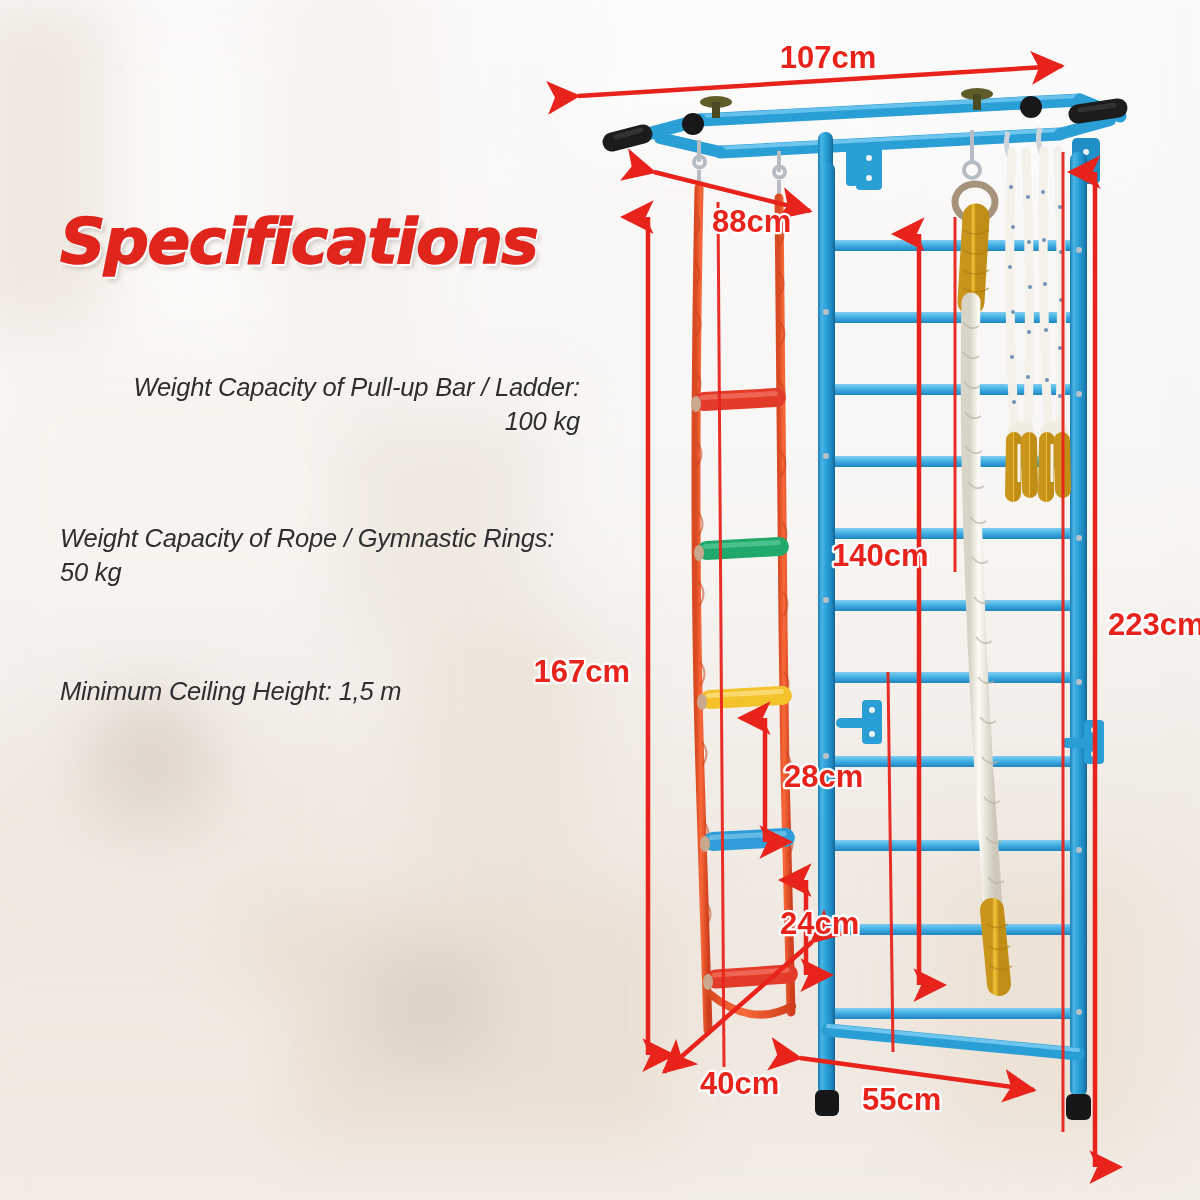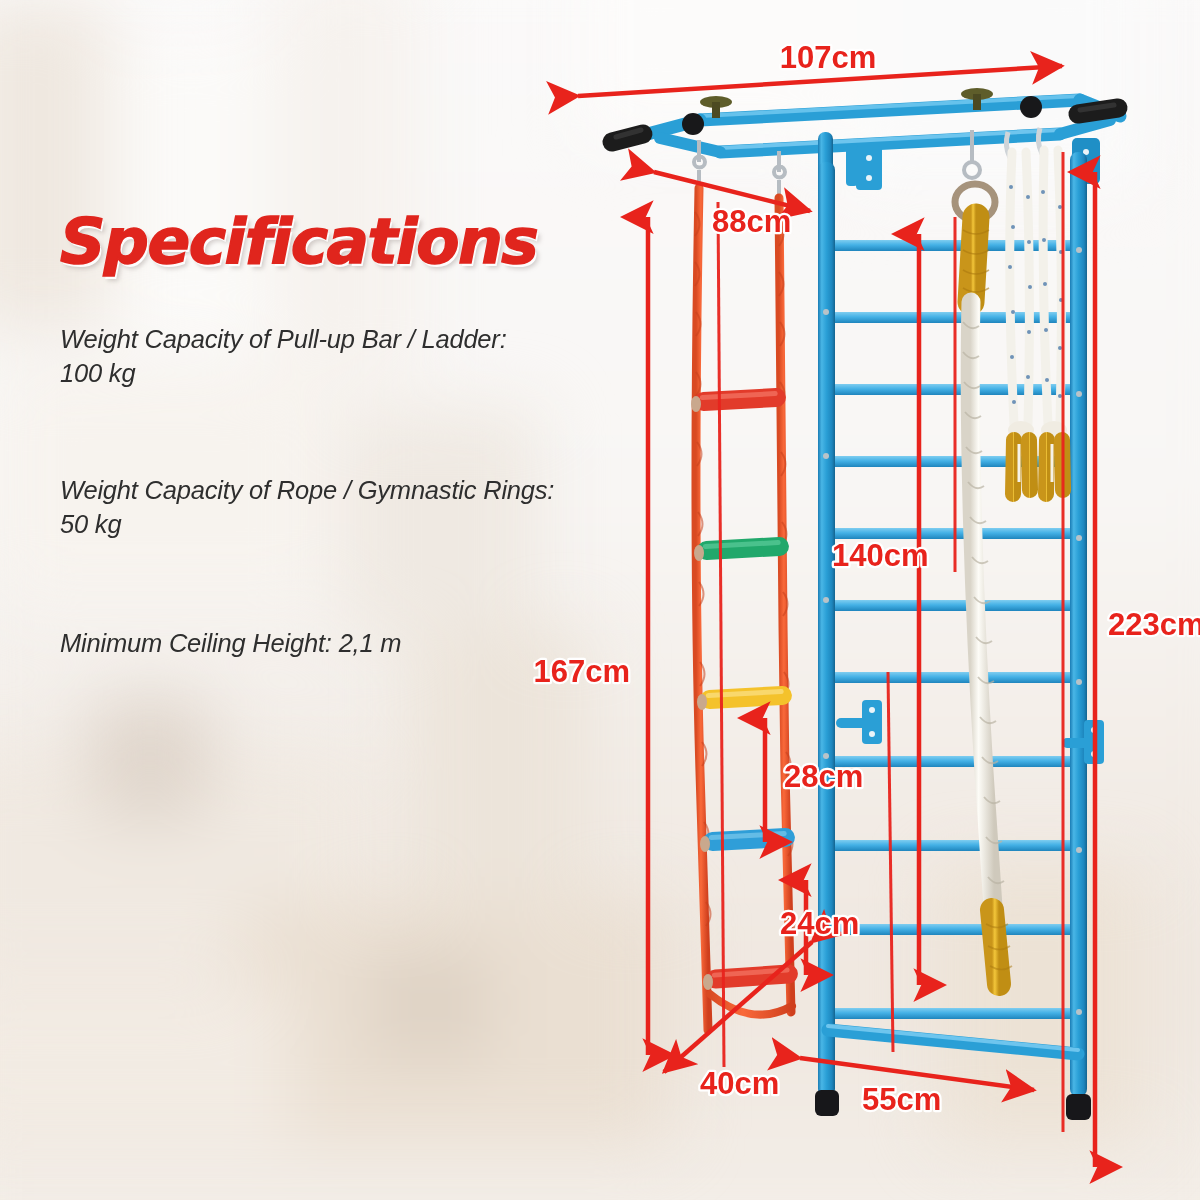--- a/index.html
+++ b/index.html
@@ -32,21 +32,21 @@
       2px 3px 0 rgba(255,255,255,.95),
       4px 5px 4px rgba(140,130,125,.35);
     -webkit-text-stroke:1.5px #e0251d;
   }
   .spec-line {
     font-size:25.5px;
     color:#2e2e2e;
     line-height:1.32;
     letter-spacing:-0.2px;
   }
-  #spec-1 { margin-top:50px; }
+  #spec-1 { margin-top:98px;text-align:right; }
   #spec-2 { margin-top:84px; }
   #spec-3 { margin-top:85px; }
 
   
   #stage { position:absolute; left:0; top:12px; width:1200px; height:1200px; }
   svg { position:absolute; left:0; top:0; width:1200px; height:1200px; overflow:visible; }
 
   .dimtext {
     font-family:"Liberation Sans", sans-serif;
     font-weight:bold;
@@ -85,21 +85,21 @@
   <div id="spec-title">Specifications</div>
   <div class="spec-line" id="spec-1">
     <span style="white-space:pre-line">Weight Capacity of Pull-up Bar / Ladder:
 100 kg</span>
   </div>
   <div class="spec-line" id="spec-2">
     <span style="white-space:pre-line">Weight Capacity of Rope / Gymnastic Rings:
 50 kg</span>
   </div>
   <div class="spec-line" id="spec-3">
-    <span style="white-space:pre-line">Minimum Ceiling Height: 2,1 m</span>
+    <span style="white-space:pre-line">Minimum Ceiling Height: 1,5 m</span>
   </div>
 </div>
 
 <div id="stage">
 <svg viewBox="0 0 1200 1200" xmlns="http://www.w3.org/2000/svg">
   <defs>
     <linearGradient id="gPost" x1="0" y1="0" x2="1" y2="0">
       <stop offset="0%" stop-color="#1a7cb4"></stop>
       <stop offset="22%" stop-color="#49b6e6"></stop>
       <stop offset="50%" stop-color="#2a9fd6"></stop>

